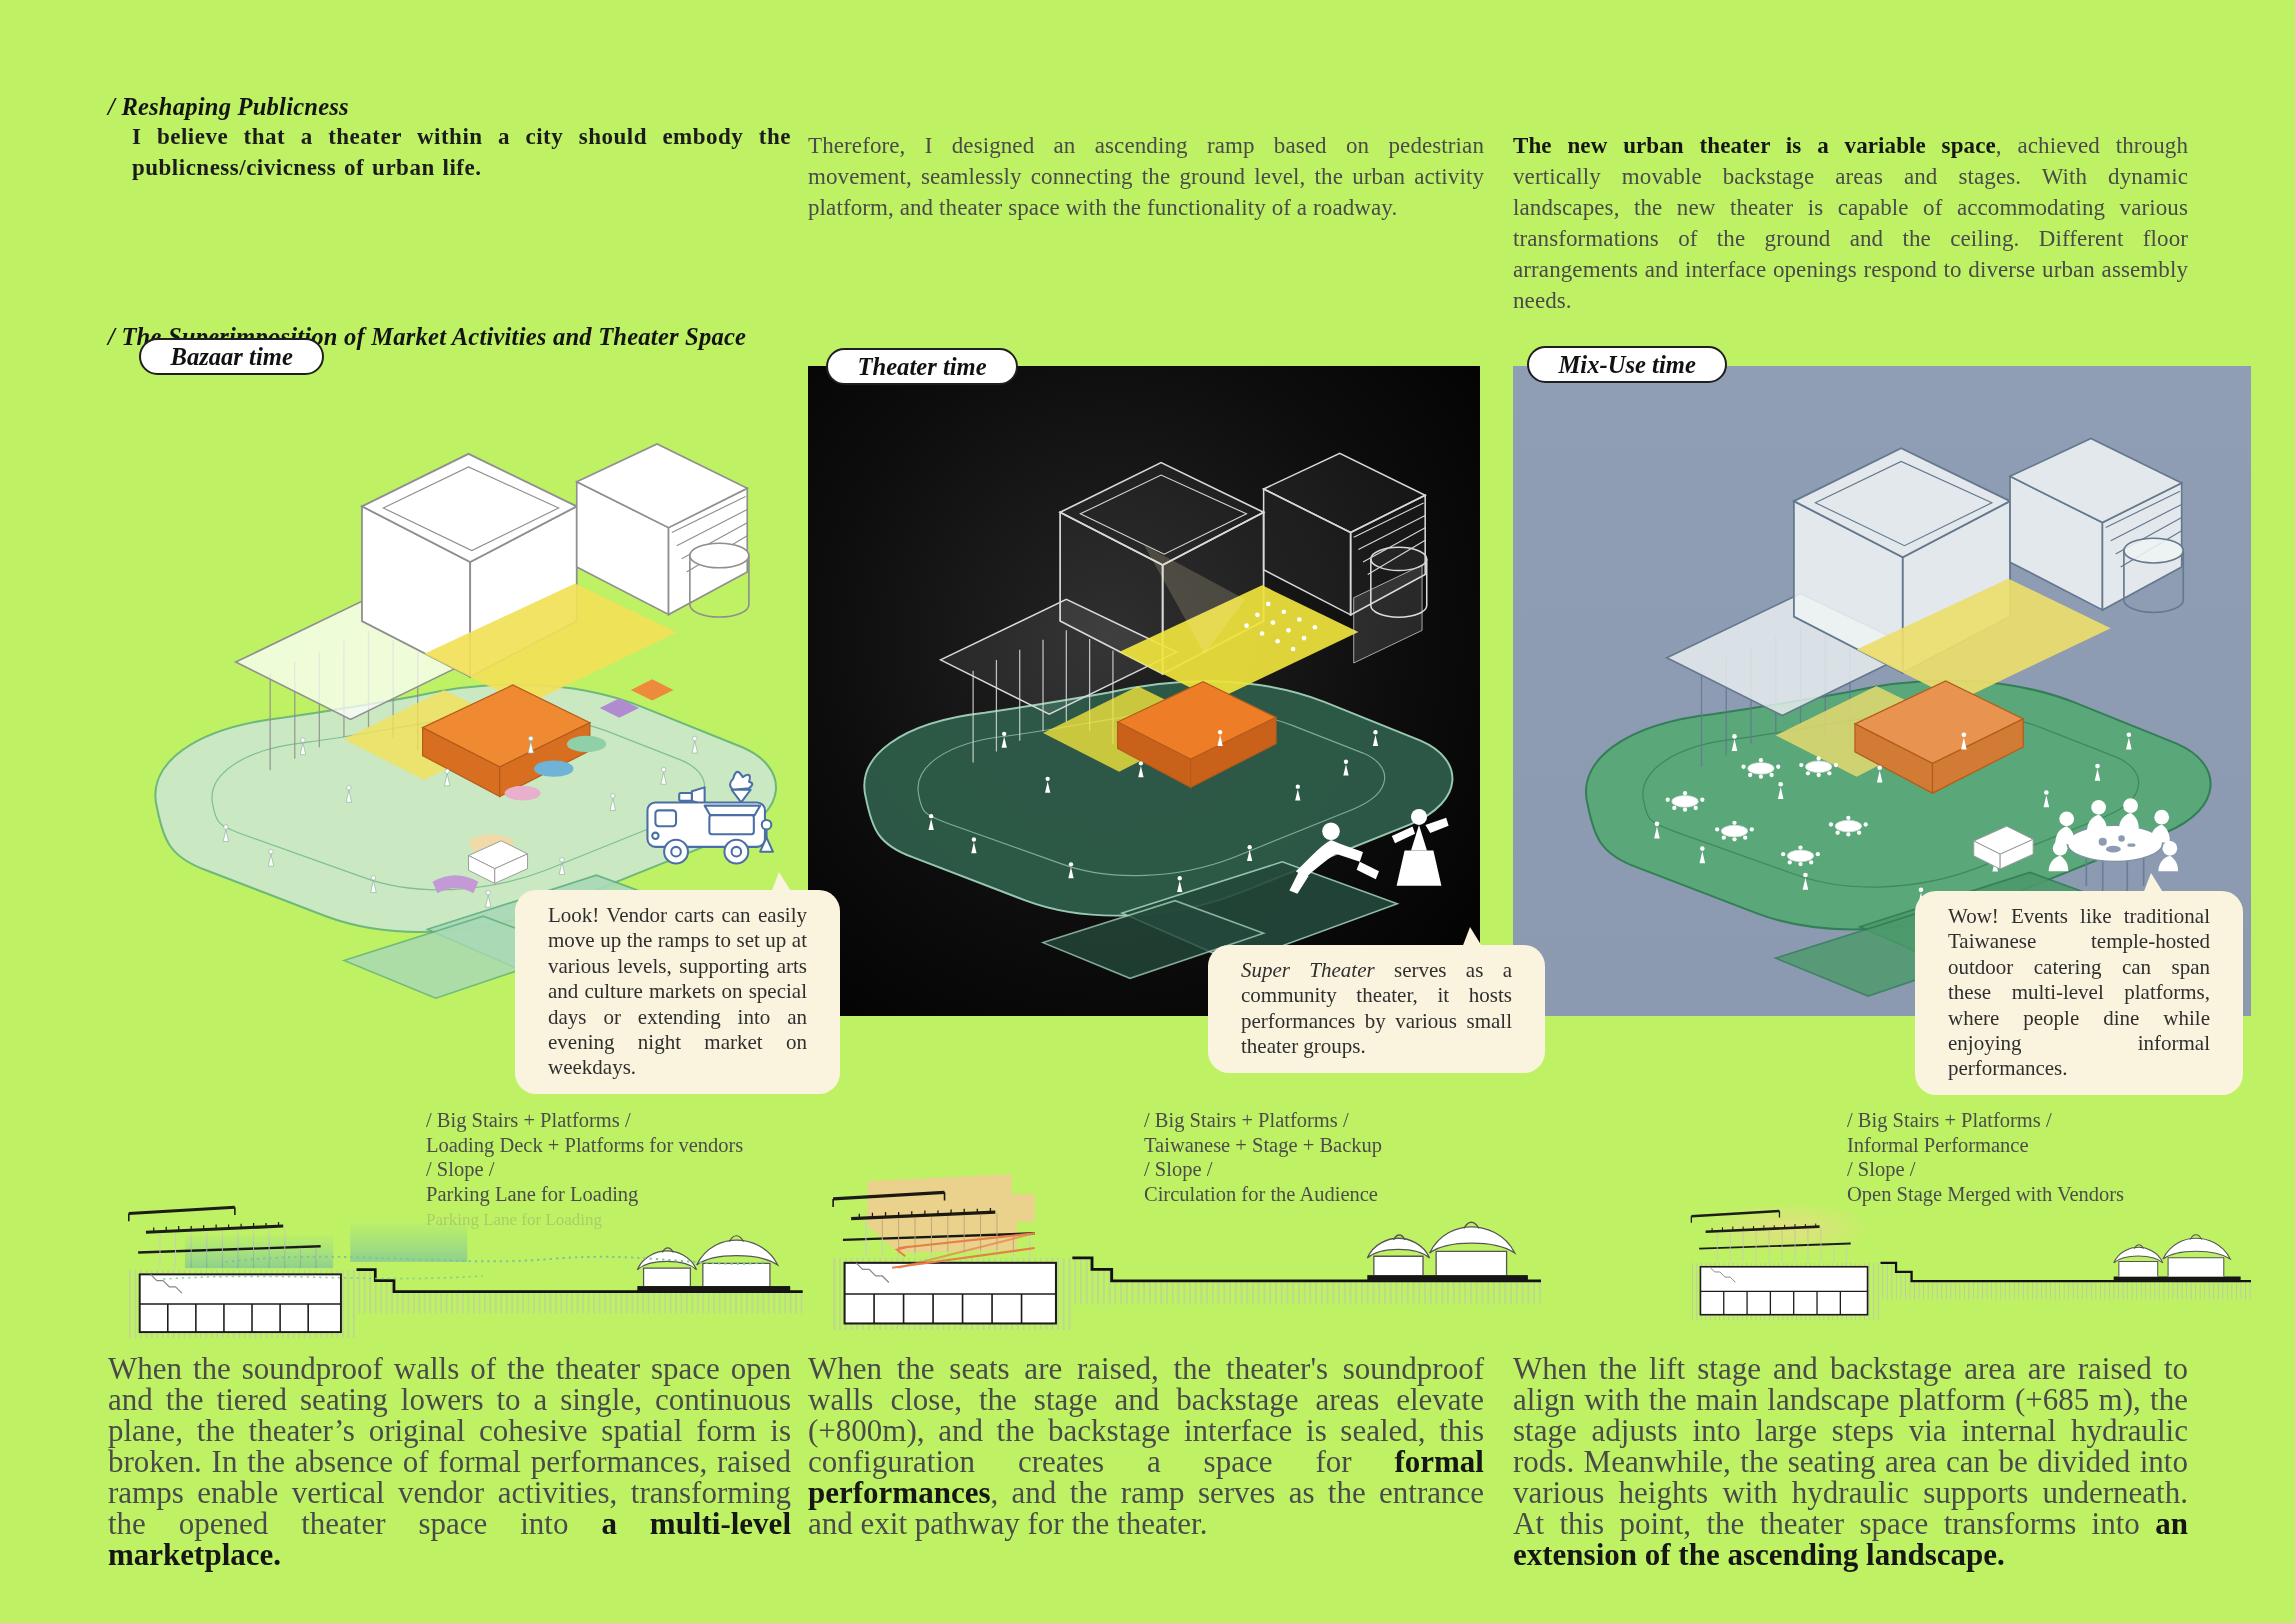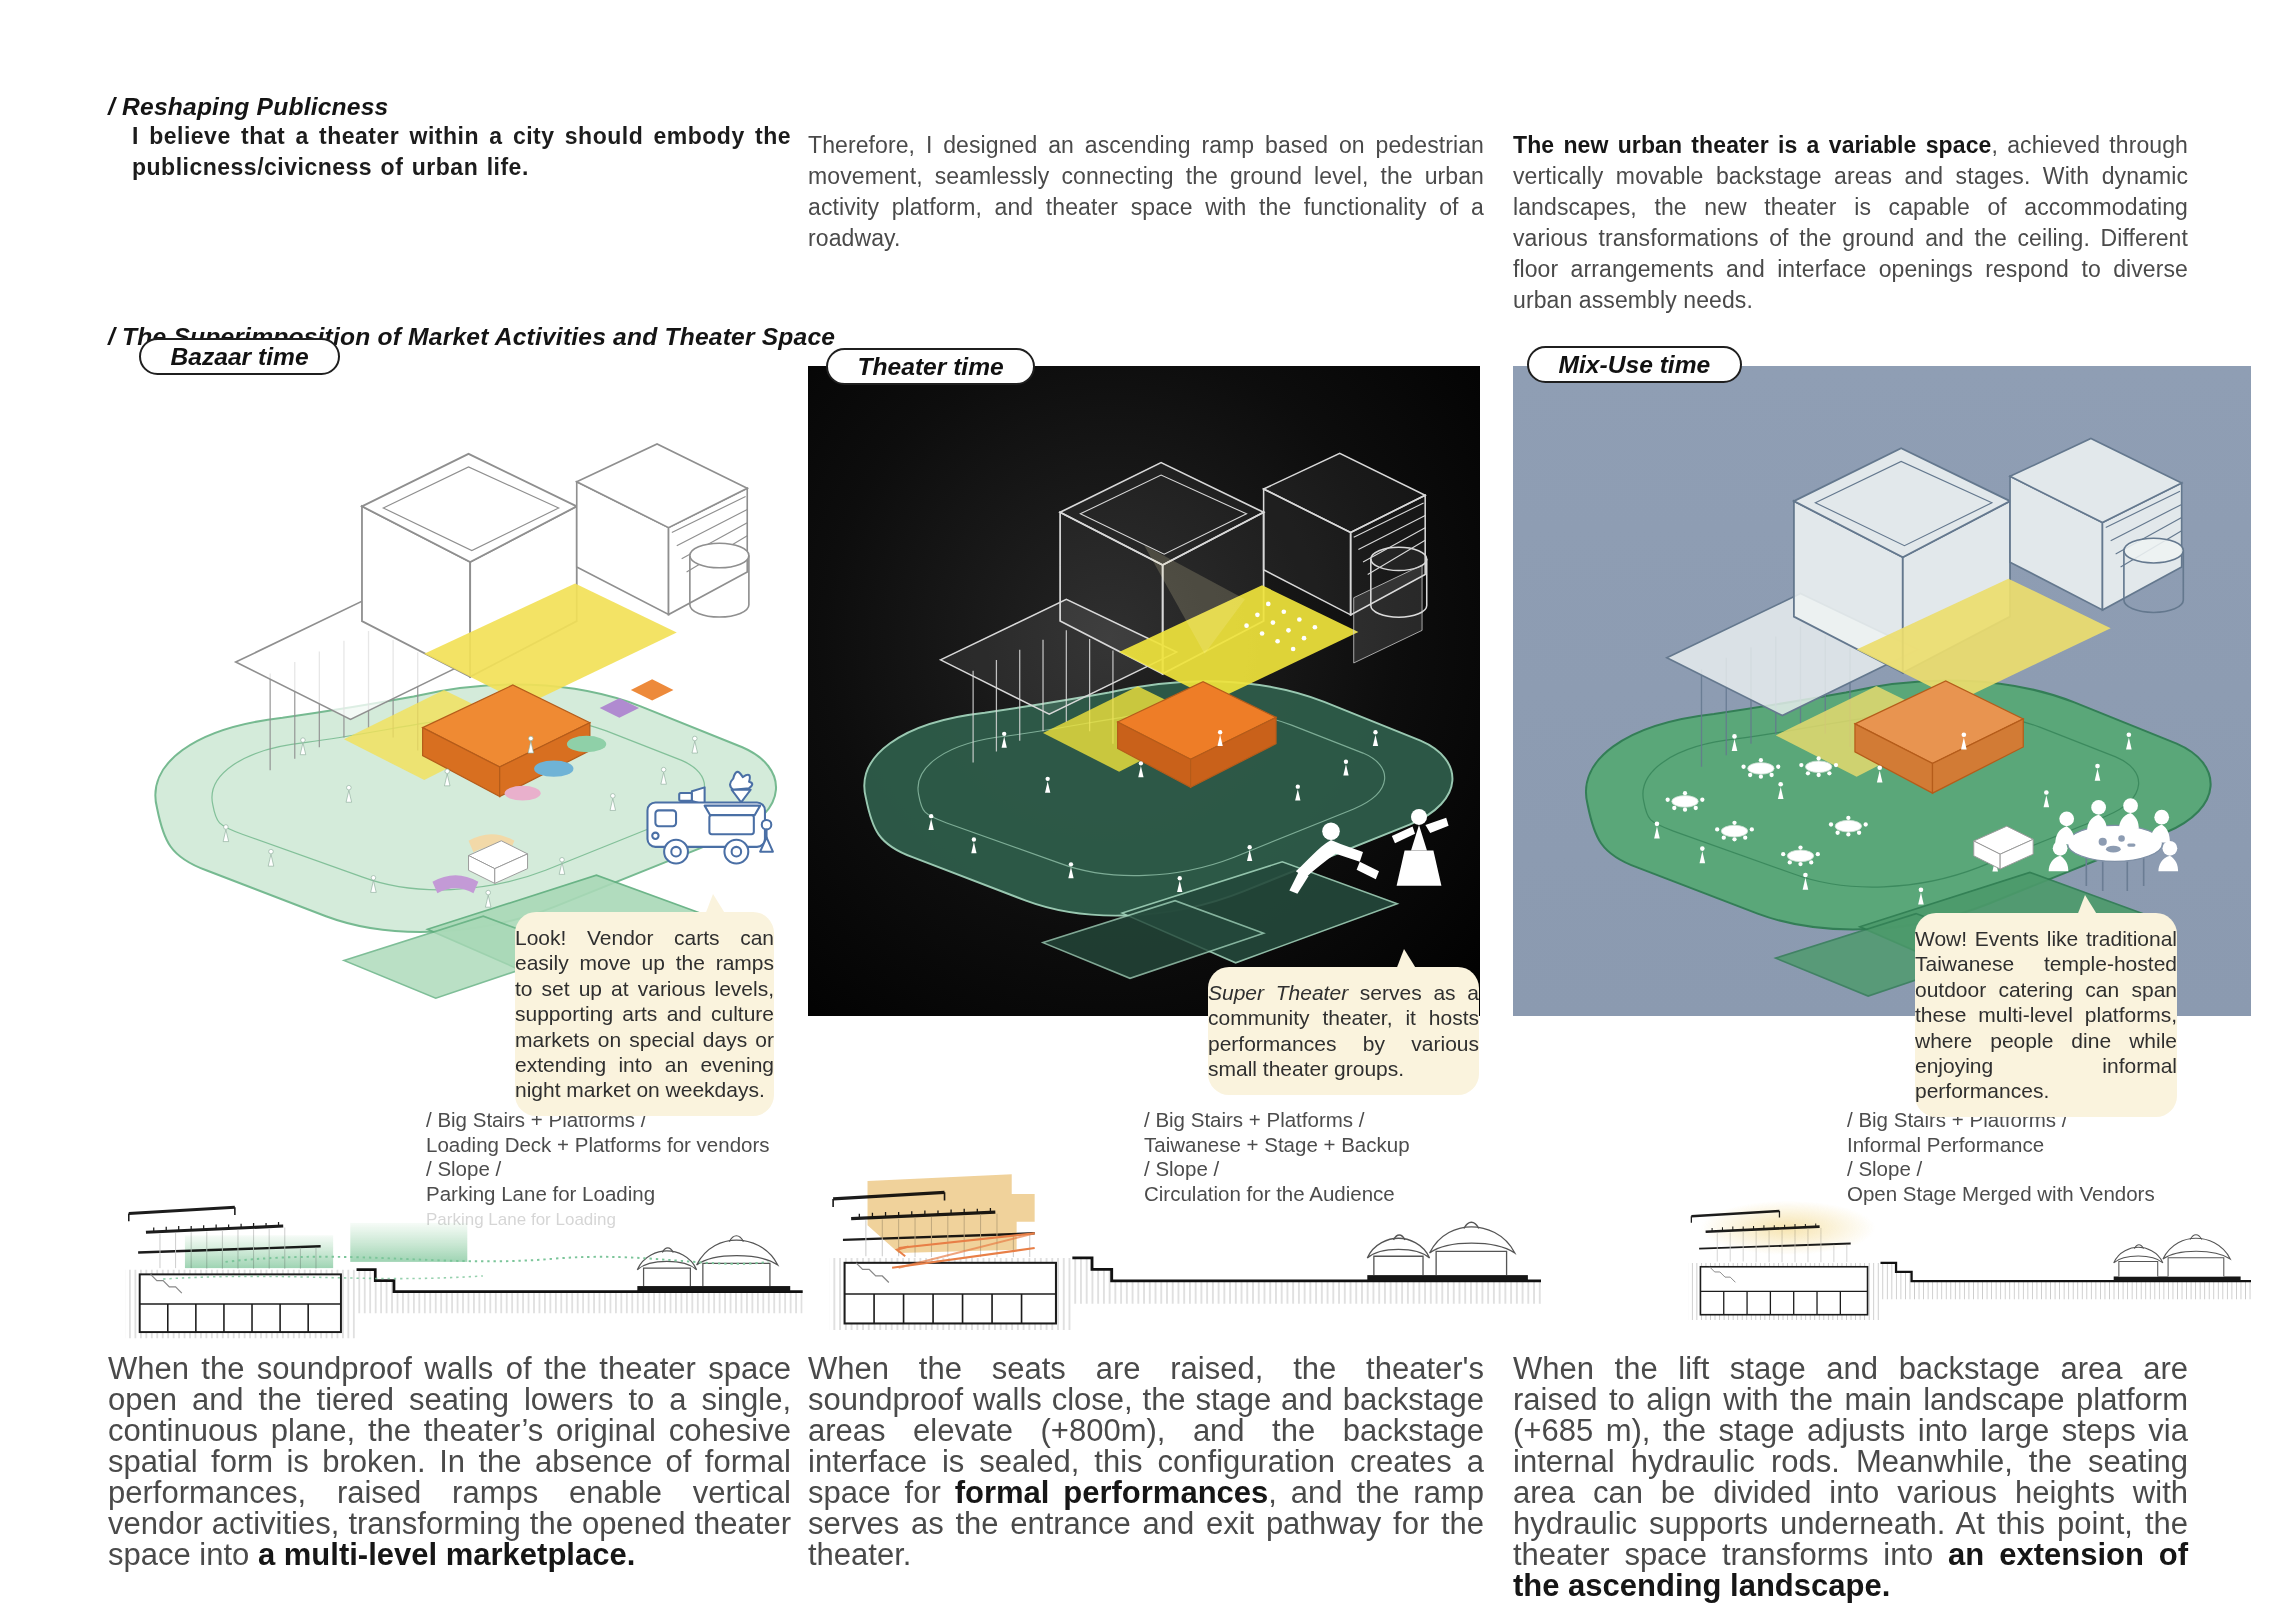--- a/index.html
+++ b/index.html
@@ -1,30 +1,30 @@
 <!DOCTYPE html>
 <html style="font-size:13px"><head>
 <meta charset="utf-8">
 <style>
   html,body{margin:0;padding:0;background:#e8e8e8;}
-  .board{position:relative;width:2295px;height:1623px;background:#ffffff;
-         font-family:Liberation Sans, sans-serif;color:#3f3f3f;overflow:hidden;}
+  .board{position:relative;width:2295px;height:1623px;background:#bef264;
+         font-family:Liberation Serif, serif;color:#3f3f3f;overflow:hidden;}
   .abs{position:absolute;}
   .title{font-size:24.6px;font-weight:700;font-style:italic;color:#141414;letter-spacing:0.2px;}
   .body-text{font-size:23px;line-height:31px;text-align:justify;color:#4a4a4a;letter-spacing:0.1px;}
   .bold-body{font-weight:700;color:#1c1c1c;letter-spacing:0.5px;word-spacing:1.6px;margin-left:24px;}
   .seg-b{font-weight:700;color:#161616;}
   .seg-i{font-style:italic;}
   .pill{position:absolute;background:#fff;border:2.5px solid #1f1f1f;border-radius:23px;
         padding:2.5px 29.5px;font-size:24.6px;font-weight:700;font-style:italic;color:#111;z-index:6;white-space:nowrap;}
   .panel{position:absolute;z-index:1;}
   .panel-black{background:radial-gradient(ellipse at 45% 42%, #242424 0%, #0d0d0d 55%, #000 100%);}
   .panel-blue{background:linear-gradient(#8f9eb4,#8b9ab0);}
-  .bubble{position:absolute;background:#faf3dd;border-radius:21px;padding:13px 0;
-          font-size:21px;line-height:25.4px;color:#2f2f2f;text-align:justify;z-index:7;margin-top:22px;}
+  .bubble{position:absolute;background:#faf3dd;border-radius:21px;padding:13px 33px;
+          font-size:21px;line-height:25.4px;color:#2f2f2f;text-align:justify;z-index:7;}
   .bubble .tail{position:absolute;top:-18px;width:0;height:0;
           border-left:8.2px solid transparent;border-right:13px solid transparent;
           border-bottom:21px solid #faf3dd;}
   .captions{position:absolute;font-size:20.5px;line-height:24.6px;color:#4c4c4c;z-index:4;}
   .ghost{opacity:.3;filter:blur(0.5px);font-size:17px;margin-top:1.6px;color:#777;}
   .footer{position:absolute;font-size:31px;line-height:31px;text-align:justify;color:#4a4a4a;}
   svg{display:block;}
   .scene{position:absolute;z-index:2;}
   .mini-icon{position:absolute;z-index:5;}
 </style>

